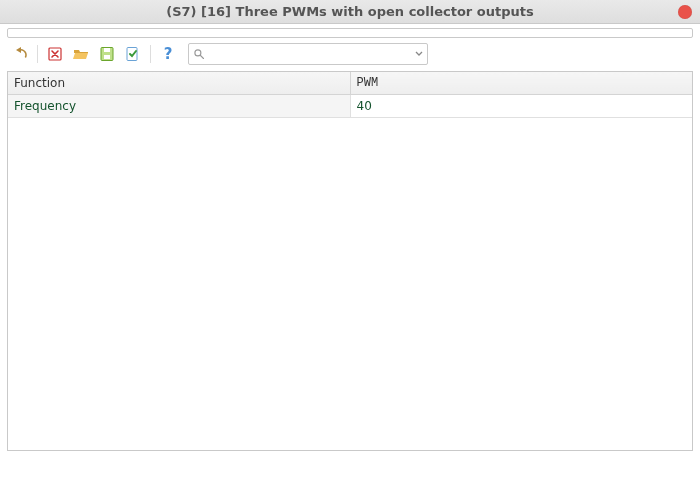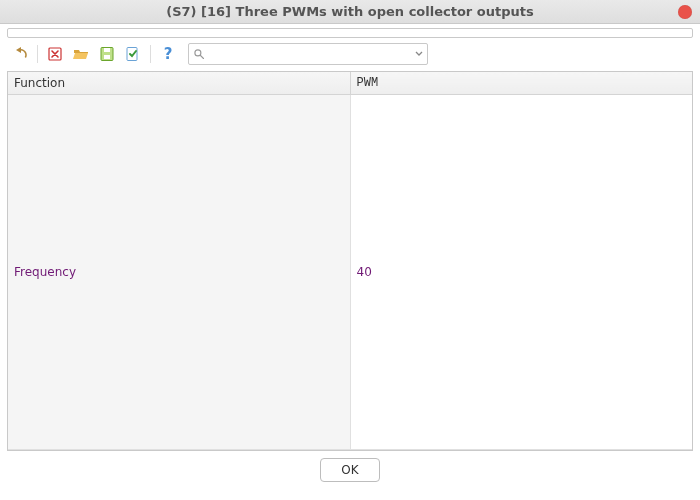--- a/index.html
+++ b/index.html
@@ -7,26 +7,26 @@
   .titlebar { height: 24px; background: linear-gradient(#e9e9e9,#dedede); border-bottom: 1px solid #c9c9c9; display: flex; align-items: center; justify-content: center; position: relative; }
   .titlebar .title { font-weight: 600; font-size: 13px; color: #555; }
   .close-dot { position: absolute; right: 8px; top: 5px; width: 14px; height: 14px; border-radius: 50%; background: #e9524a; box-shadow: inset 0 0 1px rgba(0,0,0,.25); }
   .progressbar { height: 10px; margin: 4px 7px 0 7px; border: 1px solid #c9c9c9; border-radius: 2px; background: #fff; }
   .toolbar { display: flex; align-items: center; gap: 6px; padding: 5px 10px 6px 10px; }
   .tbtn { width: 20px; height: 20px; display: flex; align-items: center; justify-content: center; border-radius: 2px; }
   .sep { width: 1px; height: 18px; background: #ddd; margin: 0 1px; }
   .search { flex: 0 0 240px; height: 22px; display: flex; align-items: center; border: 1px solid #c9c9c9; border-radius: 2px; background: #fff; margin-left: 4px; padding: 0 4px; gap: 4px; }
   .search input { border: none; outline: none; flex: 1; font-size: 12px; background: transparent; color: #444; }
   .mag { width: 12px; height: 12px; }
-  .table-wrap { margin: 0 7px; border: 1px solid #c9c9c9; height: 380px; background: #fff; display: flex; }
+  .table-wrap { margin: 0 7px; border: 1px solid #c9c9c9; height: 380px; background: #fff; display: flex; flex-direction: column; }
   table { width: 100%; border-collapse: collapse; table-layout: fixed; }
   col.col-a { width: 50%; }
   thead th { text-align: left; font-weight: 400; background: linear-gradient(#f6f6f6,#eeeeee); border-bottom: 1px solid #d4d4d4; border-right: 1px solid #d4d4d4; padding: 4px 6px; height: 22px; color: #333; }
   thead th:last-child { border-right: none; font-family: Liberation Mono, monospace; }
-  tbody td { padding: 4px 6px; border-bottom: 1px solid #e0e0e0; border-right: 1px solid #e0e0e0; height: 20px; color: #701a75; background:#fff; }
+  tbody td { padding: 4px 6px; border-bottom: 1px solid #e0e0e0; border-right: 1px solid #e0e0e0; height: 20px; color: #14532d; background:#fff; }
   tbody td:last-child { border-right: none; }
   tbody td:first-child { background: #f5f5f5; }
   .table-space { flex: 1; }
   .footer { height: 38px; display: flex; align-items: center; justify-content: center; gap: 10px; }
   .btn { min-width: 60px; height: 24px; padding: 0 14px; border: 1px solid #bdbdbd; border-radius: 4px; background: #fff; font-size: 12px; color: #333; display: flex; align-items: center; justify-content: center; cursor: pointer; }
   svg { display: block; }
 </style>
 </head>
 <body>
 
@@ -103,14 +103,13 @@
       <tr data-interactable="true">
         <td data-interactable="false">Frequency</td>
         <td data-interactable="true">40</td>
       </tr>
     </tbody>
   </table>
   <div class="table-space" data-interactable="false"></div>
 </div>
 
 <div class="footer" data-interactable="false">
-  <div class="btn" data-interactable="true">OK</div>
 </div>
 
 </body></html>

